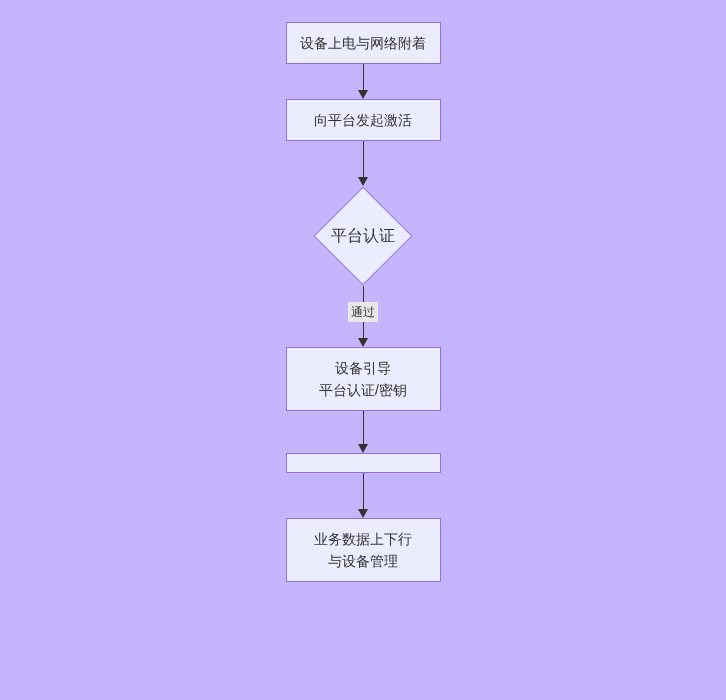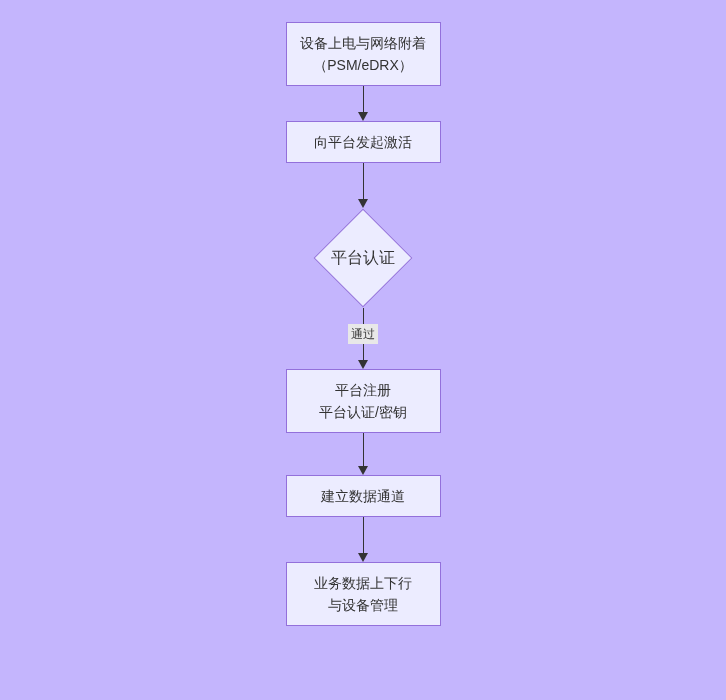--- a/index.html
+++ b/index.html
@@ -100,21 +100,20 @@
   .h42 { height: 42px; }
   .h61 { height: 61px; }
 </style>
 </head>
 <body>
 
 <div class="canvas">
 
   <div class="node">
     <span>设备上电与网络附着</span>
-    <span>（PSM/eDRX）</span>
   </div>
 
   <div class="connector h35">
     <div class="line"></div>
     <div class="head"></div>
   </div>
 
   <div class="node">
     <span>向平台发起激活</span>
   </div>
@@ -130,31 +129,30 @@
   </div>
 
   <div class="connector h61">
     <div class="line"></div>
     <div class="edge-label">通过</div>
     <div class="line"></div>
     <div class="head"></div>
   </div>
 
   <div class="node">
-    <span>平台注册</span>
+    <span>设备引导</span>
     <span>平台认证/密钥</span>
   </div>
 
   <div class="connector h42">
     <div class="line"></div>
     <div class="head"></div>
   </div>
 
   <div class="node">
-    <span>建立数据通道</span>
   </div>
 
   <div class="connector h45">
     <div class="line"></div>
     <div class="head"></div>
   </div>
 
   <div class="node">
     <span>业务数据上下行</span>
     <span>与设备管理</span>

